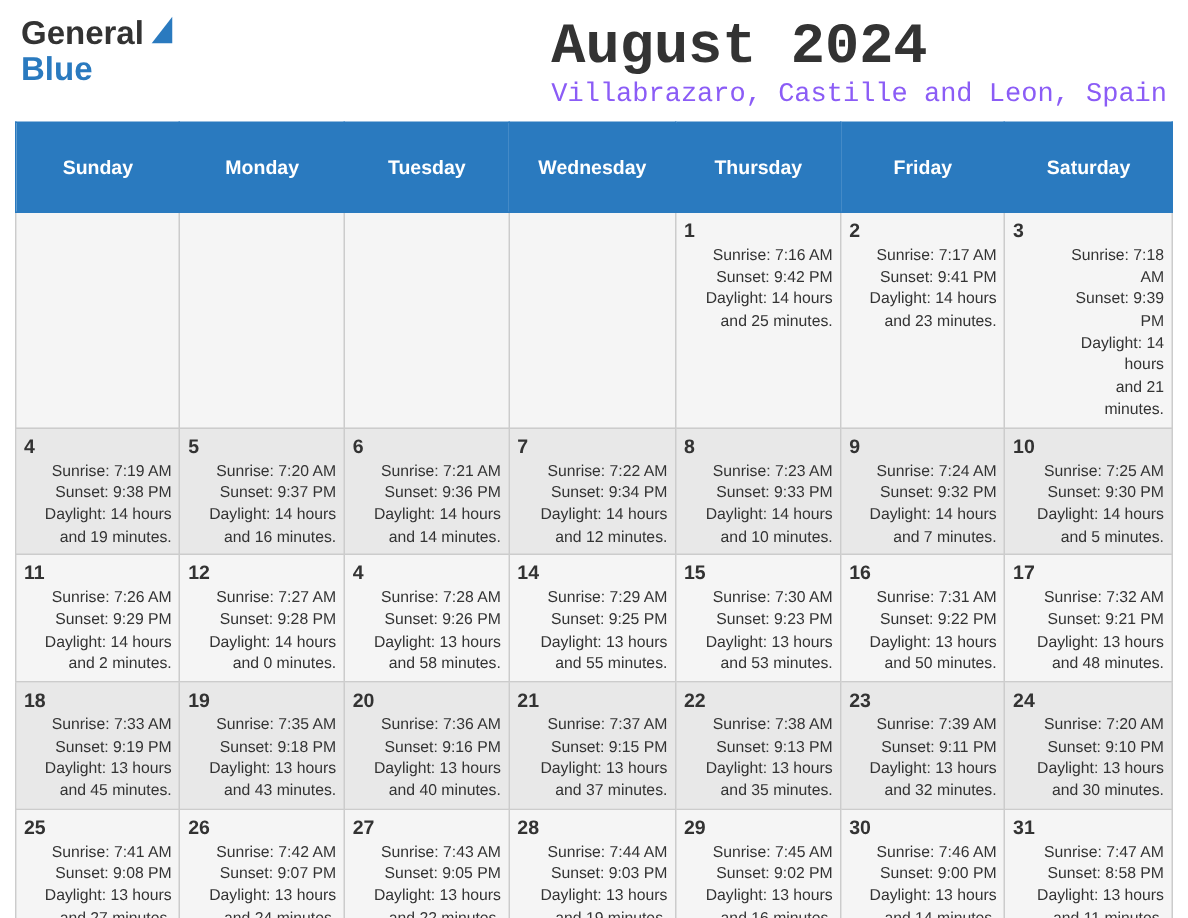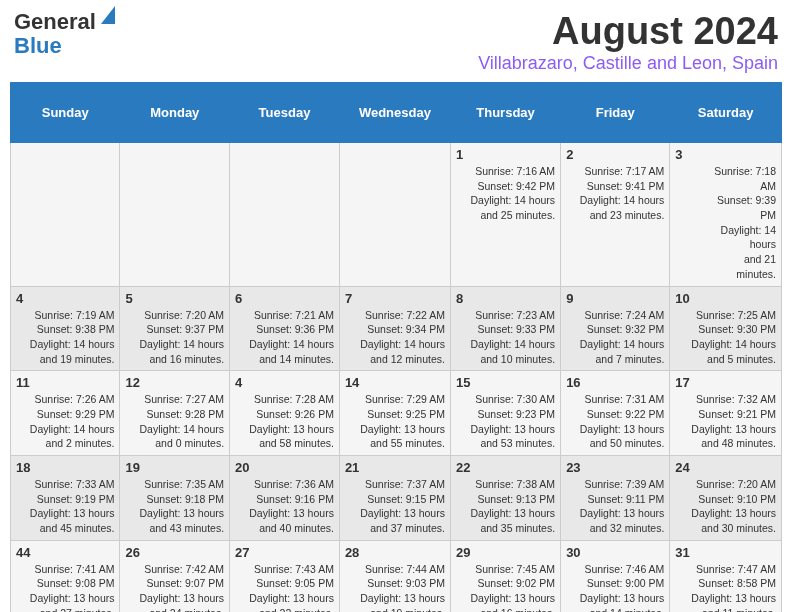--- a/index.html
+++ b/index.html
@@ -26,21 +26,21 @@
       font-size: 22px;
       font-weight: bold;
       color: #333;
     }
     .logo-blue {
       font-size: 22px;
       font-weight: bold;
       color: #2a7abf;
     }
     .title-block {
-      text-align: right;
+      font-family: Liberation Mono, monospace;
     }
     .title-block h1 {
       font-size: 38px;
       font-weight: bold;
       color: #333;
     }
     .title-block h2 {
       font-size: 18px;
       font-weight: normal;
       color: #8b5cf6;
@@ -94,21 +94,21 @@
       font-size: 11px;
       color: #555;
       padding-left: 4px;
     }
   </style>
 </head>
 <body>
 
 <div class="header">
   <div class="logo">
-    <div style="display:flex;">
+    <div style="display:flex;align-items:center;">
       <span class="logo-general">General</span>
       <svg width="18" height="18" viewBox="0 0 18 18" style="margin-left:1px;margin-top:-4px;">
         <polygon points="4,18 18,0 18,18" fill="#2a7abf"></polygon>
       </svg>
     </div>
     <span class="logo-blue">Blue</span>
   </div>
   <div class="title-block">
     <h1>August 2024</h1>
     <h2>Villabrazaro, Castille and Leon, Spain</h2>
@@ -303,21 +303,21 @@
         <td>
           <span class="day-number">24</span>
           <div class="day-info" style="white-space: pre-line;">Sunrise: 7:20 AM
 Sunset: 9:10 PM
 Daylight: 13 hours
 and 30 minutes.</div>
         </td>
       </tr>
       <tr>
         <td>
-          <span class="day-number">44</span>
+          <span class="day-number">25</span>
           <div class="day-info" style="white-space: pre-line;">Sunrise: 7:41 AM
 Sunset: 9:08 PM
 Daylight: 13 hours
 and 27 minutes.</div>
         </td>
         <td>
           <span class="day-number">26</span>
           <div class="day-info" style="white-space: pre-line;">Sunrise: 7:42 AM
 Sunset: 9:07 PM
 Daylight: 13 hours

